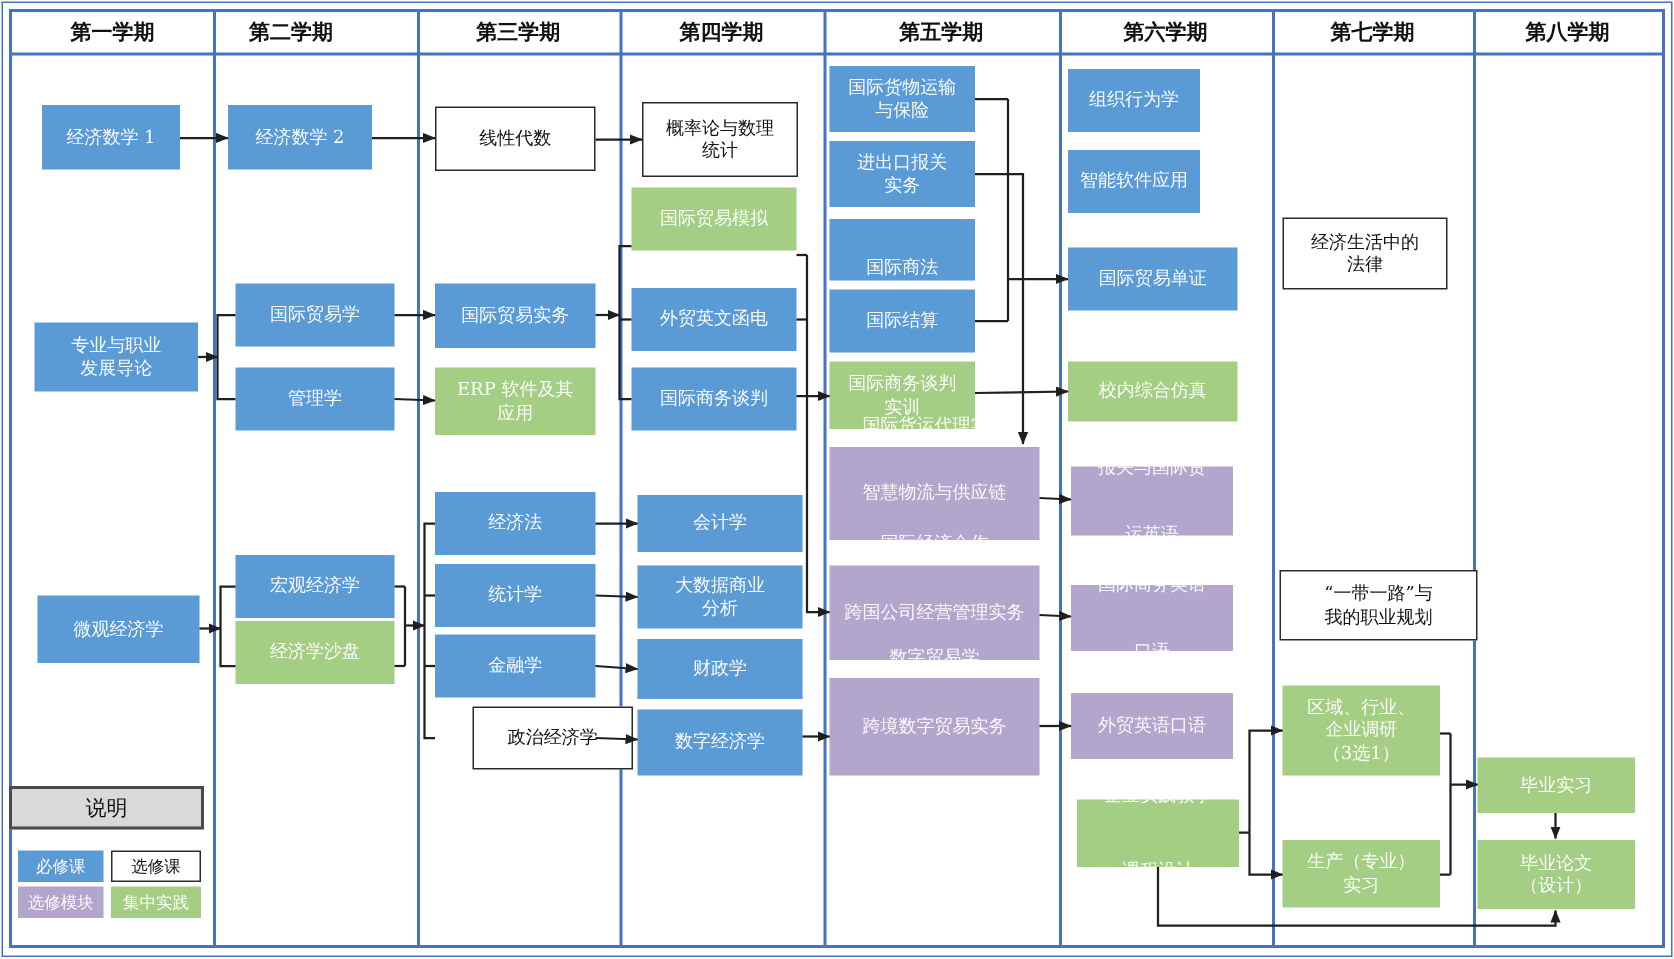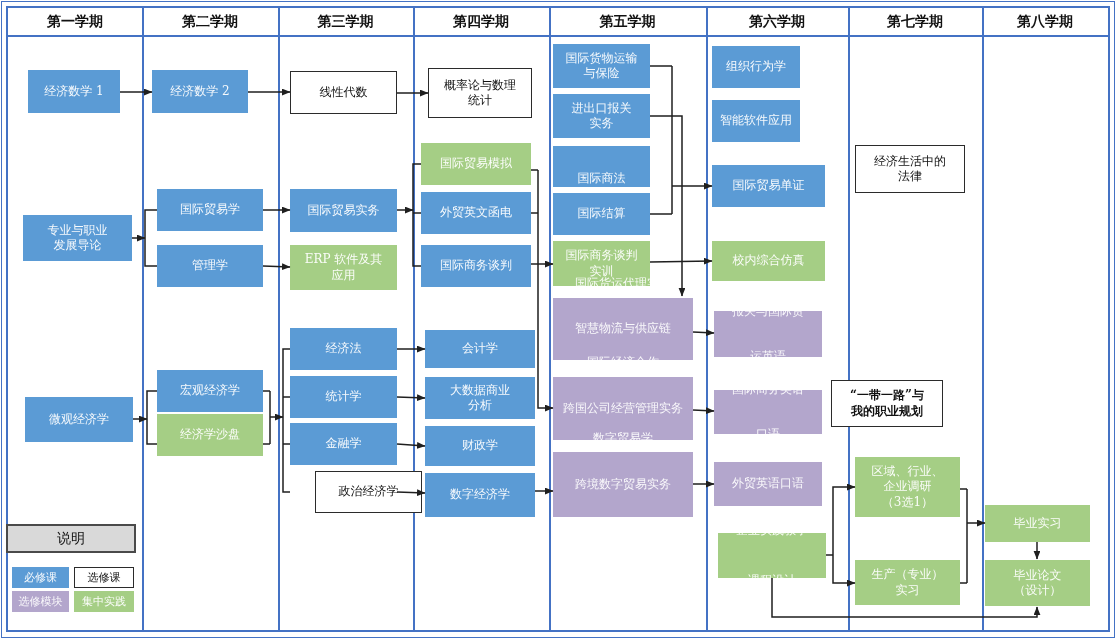--- a/index.html
+++ b/index.html
@@ -35,21 +35,21 @@
     <div class="frame inner" style="left: 6px; top: 6px; width: 1100px; height: 622px;"></div>
     <div class="hline" style="left: 8px; top: 35px; width: 1100px;"></div>
     <div class="vline" style="left: 142px; top: 8px; height: 622px;"></div>
     <div class="vline" style="left: 278px; top: 8px; height: 622px;"></div>
     <div class="vline" style="left: 413px; top: 8px; height: 622px;"></div>
     <div class="vline" style="left: 549px; top: 8px; height: 622px;"></div>
     <div class="vline" style="left: 706px; top: 8px; height: 622px;"></div>
     <div class="vline" style="left: 848px; top: 8px; height: 622px;"></div>
     <div class="vline" style="left: 982px; top: 8px; height: 622px;"></div>
     <div class="hdr" style="left: 8px; width: 134px;">第一学期</div>
-    <div class="hdr" style="left: 142px; width: 136px;">第二学期</div>
+    <div class="hdr" style="left: 126px; width: 136px;">第二学期</div>
     <div class="hdr" style="left: 278px; width: 135px;">第三学期</div>
     <div class="hdr" style="left: 413px; width: 136px;">第四学期</div>
     <div class="hdr" style="left: 549px; width: 157px;">第五学期</div>
     <div class="hdr" style="left: 706px; width: 142px;">第六学期</div>
     <div class="hdr" style="left: 848px; width: 134px;">第七学期</div>
     <div class="hdr" style="left: 982px; width: 126px;">第八学期</div>
     <div class="node required" style="left: 28px; top: 70px; width: 92px; height: 43px;">
       <div>经济数学 1</div>
     </div>
     <div class="node required" style="left: 25px; top: 397px; width: 108px; height: 45px;">
@@ -93,21 +93,21 @@
     <div class="node required" style="left: 290px; top: 423px; width: 107px; height: 42px;">
       <div>金融学</div>
     </div>
     <div class="node elective" style="left: 290px; top: 471px; width: 107px; height: 42px; margin-left: 25px;">
       <div>政治经济学</div>
     </div>
     <div class="node elective" style="left: 428px; top: 68px; width: 104px; height: 50px;">
       <div>概率论与数理</div>
       <div>统计</div>
     </div>
-    <div class="node practice" style="left: 421px; top: 143px; width: 110px; height: 42px;">
+    <div class="node practice" style="left: 421px; top: 125px; width: 110px; height: 42px;">
       <div>国际贸易模拟</div>
     </div>
     <div class="node required" style="left: 421px; top: 192px; width: 110px; height: 42px;">
       <div>外贸英文函电</div>
     </div>
     <div class="node required" style="left: 421px; top: 245px; width: 110px; height: 42px;">
       <div>国际商务谈判</div>
     </div>
     <div class="node required" style="left: 425px; top: 330px; width: 110px; height: 38px;">
       <div>会计学</div>
@@ -179,21 +179,21 @@
       <div>外贸英语口语</div>
     </div>
     <div class="node practice" style="left: 718px; top: 533px; width: 108px; height: 45px; gap: 35px;">
       <div>企业实践教学</div>
       <div>课程设计</div>
     </div>
     <div class="node elective" style="left: 855px; top: 145px; width: 110px; height: 48px;">
       <div>经济生活中的</div>
       <div>法律</div>
     </div>
-    <div class="node elective" style="left: 831px; top: 380px; width: 112px; height: 47px; font-weight: bold;">
+    <div class="node elective" style="left: 853px; top: 380px; width: 132px; height: 47px;">
       <div>“一带一路”与</div>
       <div>我的职业规划</div>
     </div>
     <div class="node practice" style="left: 855px; top: 457px; width: 105px; height: 60px;">
       <div>区域、行业、</div>
       <div>企业调研</div>
       <div>（3选1）</div>
     </div>
     <div class="node practice" style="left: 855px; top: 560px; width: 105px; height: 45px;">
       <div>生产（专业）</div>

